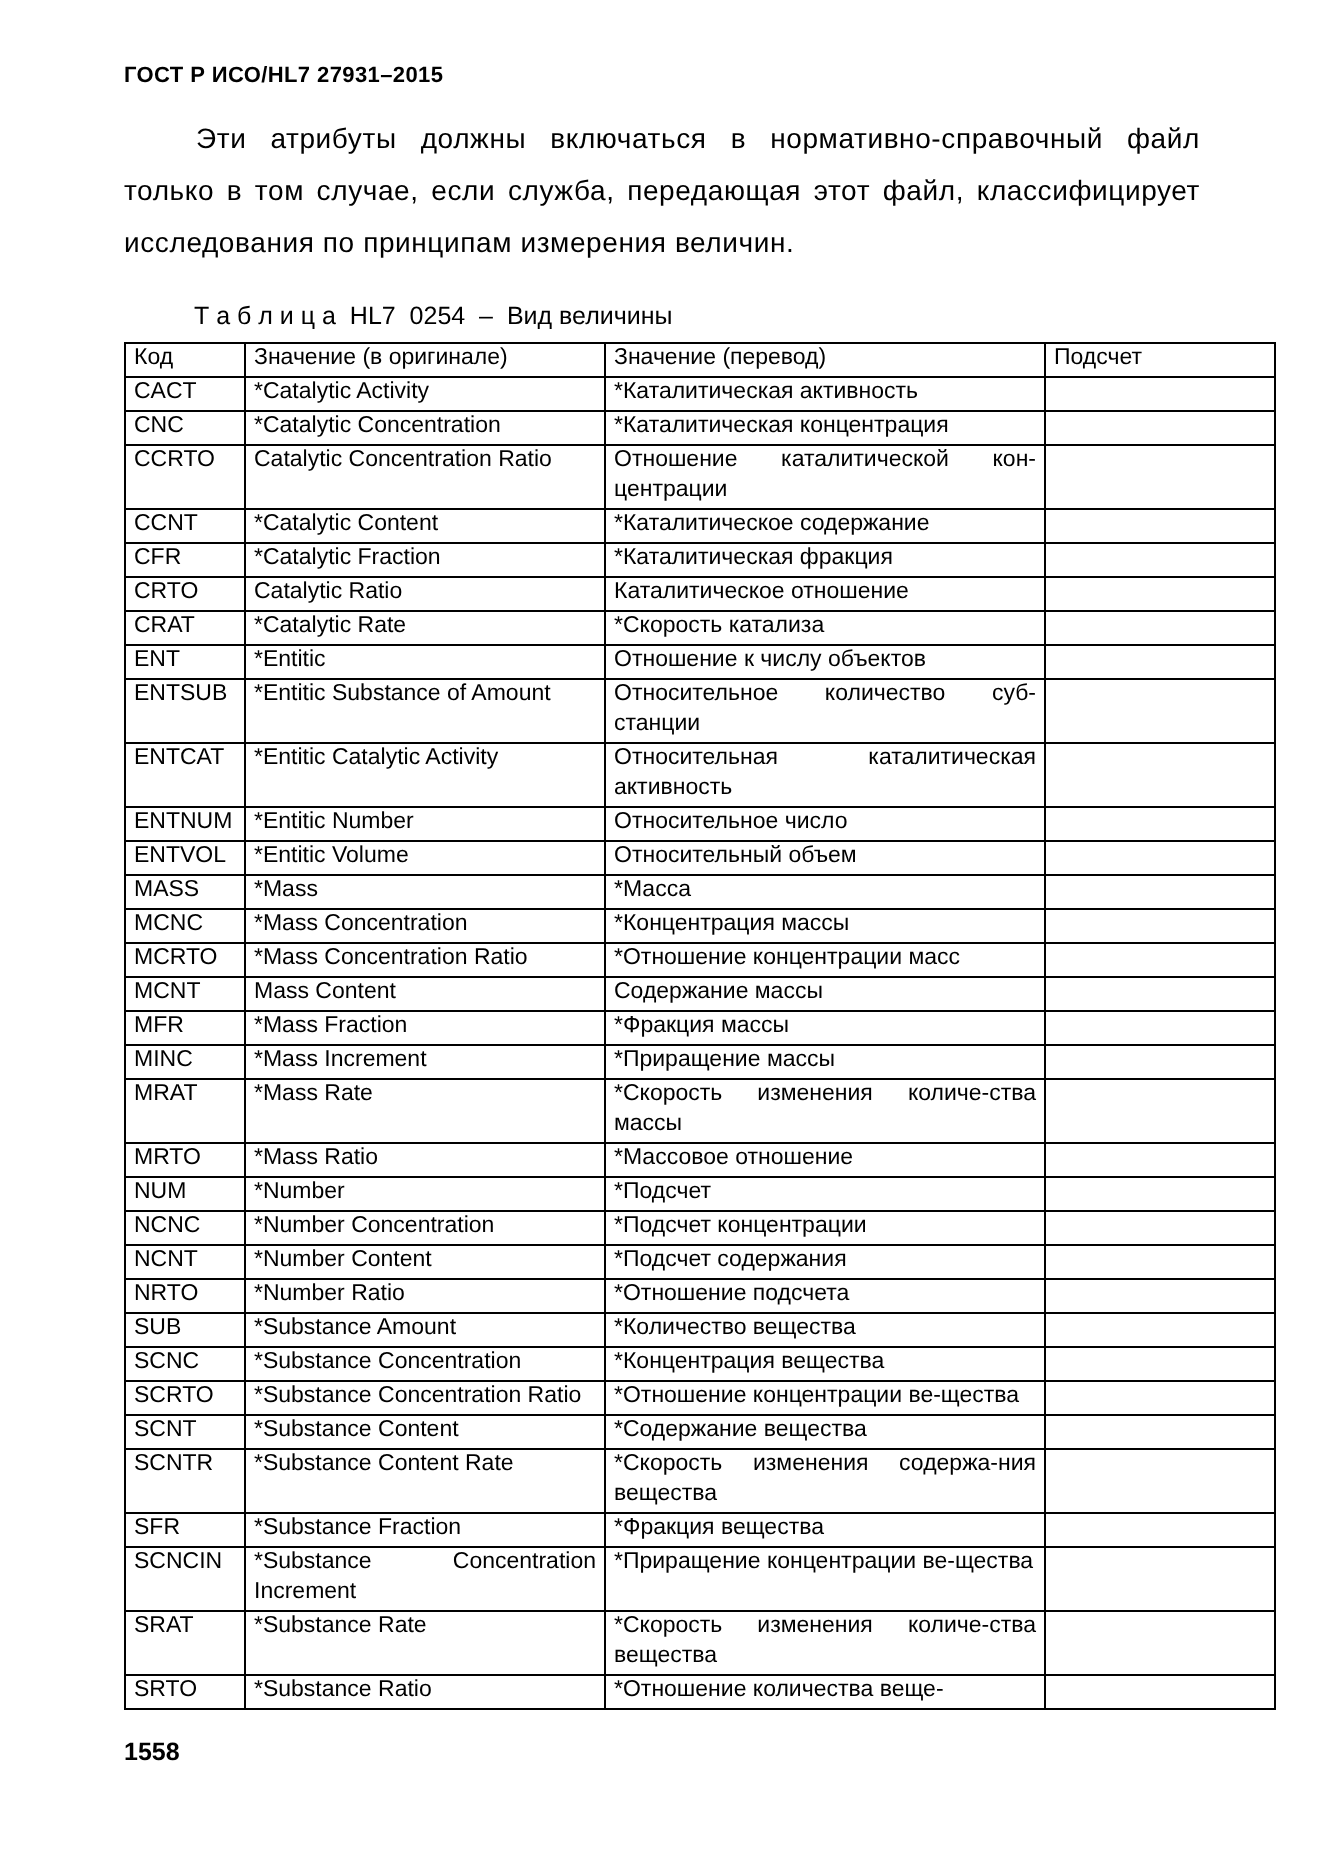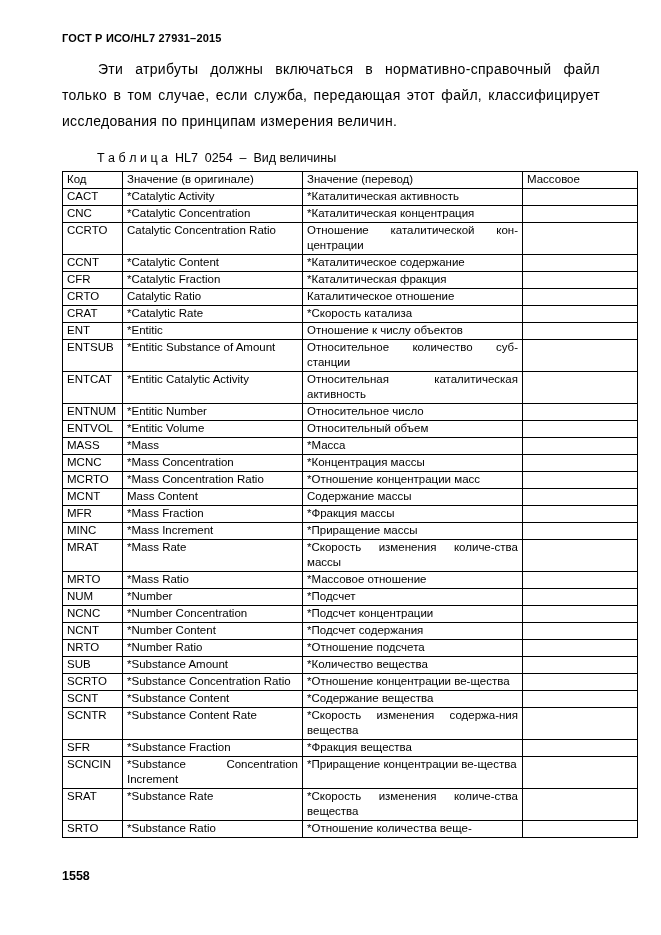--- a/index.html
+++ b/index.html
@@ -90,21 +90,21 @@
       <col class="col-code">
       <col class="col-original">
       <col class="col-translation">
       <col class="col-description">
     </colgroup>
     <thead>
       <tr>
         <th class="col-code">Код</th>
         <th class="col-original">Значение (в оригинале)</th>
         <th class="col-translation">Значение (перевод)</th>
-        <th class="col-description">Массовое</th>
+        <th class="col-description">Подсчет</th>
       </tr>
     </thead>
     <tbody>
         <tr>
           <td class="col-code">CACT</td>
           <td class="col-original">*Catalytic Activity</td>
           <td class="col-translation">*Каталитическая активность</td>
           <td class="col-description"></td>
         </tr>
         <tr>
@@ -245,20 +245,26 @@
           <td class="col-translation">*Отношение подсчета</td>
           <td class="col-description"></td>
         </tr>
         <tr>
           <td class="col-code">SUB</td>
           <td class="col-original">*Substance Amount</td>
           <td class="col-translation">*Количество вещества</td>
           <td class="col-description"></td>
         </tr>
         <tr>
+          <td class="col-code">SCNC</td>
+          <td class="col-original">*Substance Concentration</td>
+          <td class="col-translation">*Концентрация вещества</td>
+          <td class="col-description"></td>
+        </tr>
+        <tr>
           <td class="col-code">SCRTO</td>
           <td class="col-original">*Substance Concentration Ratio</td>
           <td class="col-translation">*Отношение концентрации ве-щества</td>
           <td class="col-description"></td>
         </tr>
         <tr>
           <td class="col-code">SCNT</td>
           <td class="col-original">*Substance Content</td>
           <td class="col-translation">*Содержание вещества</td>
           <td class="col-description"></td>

